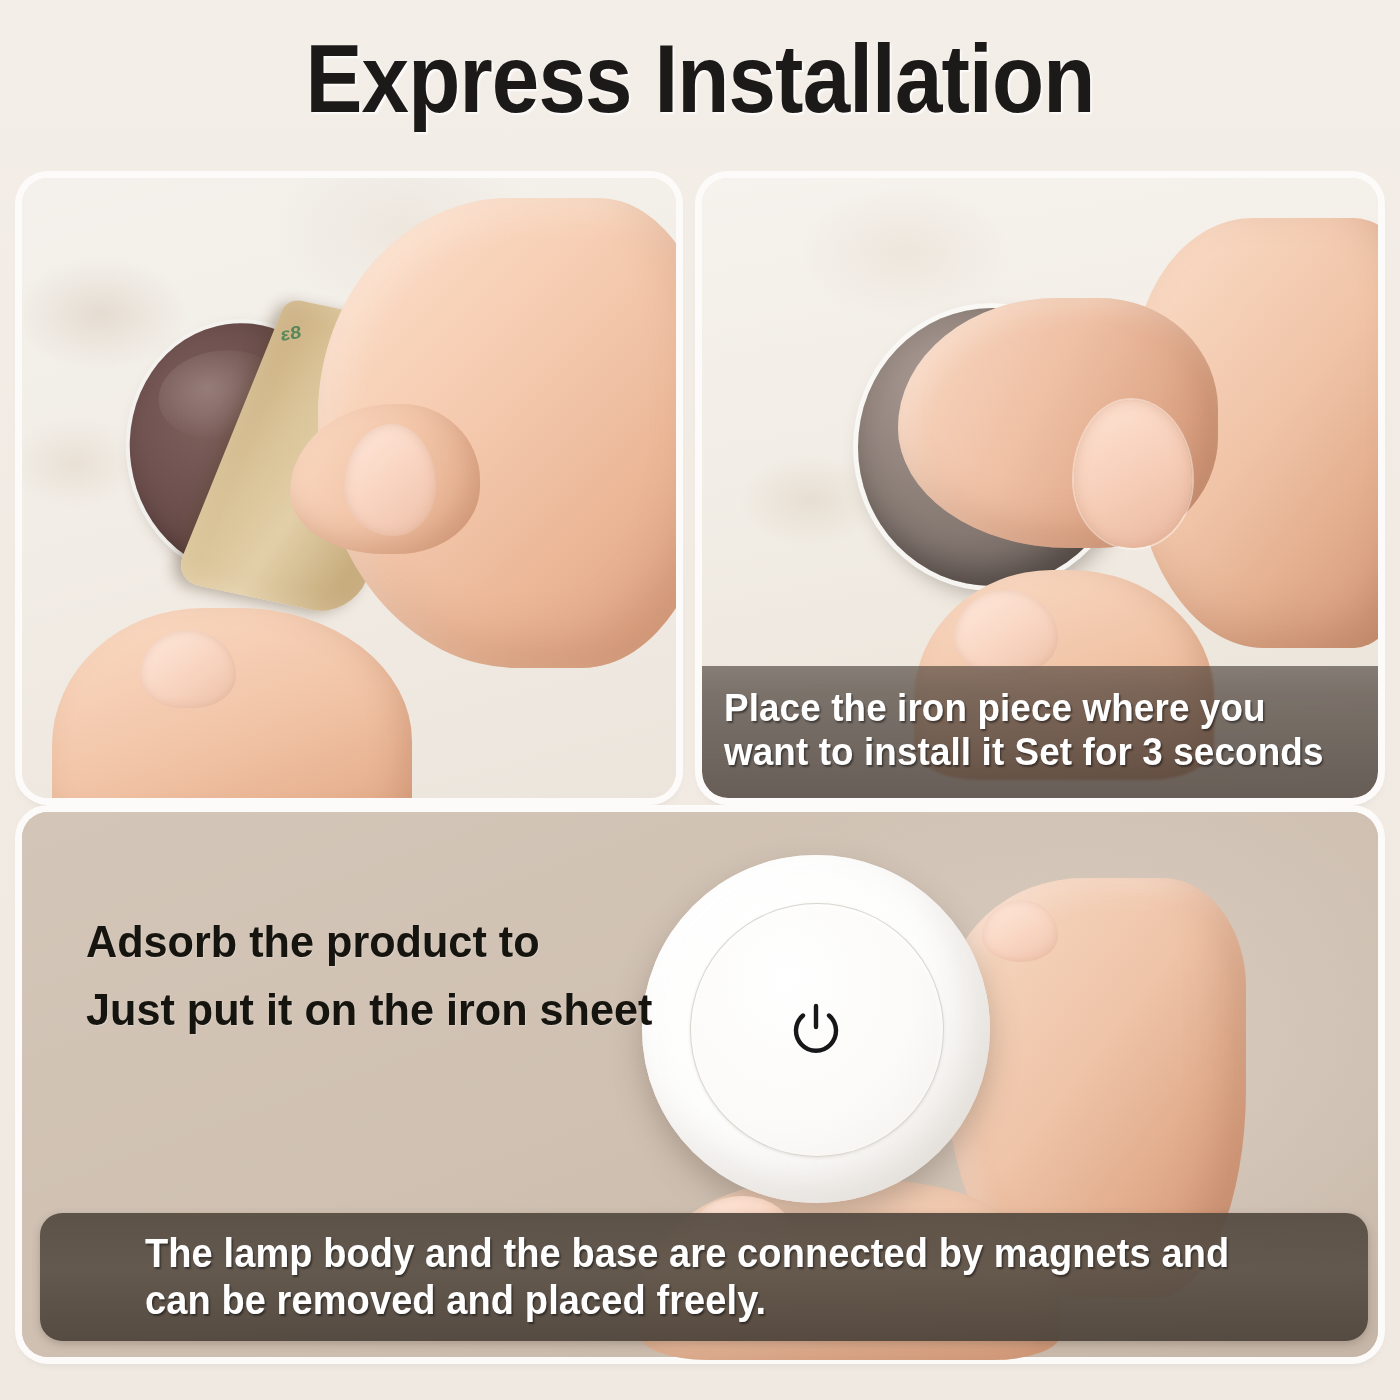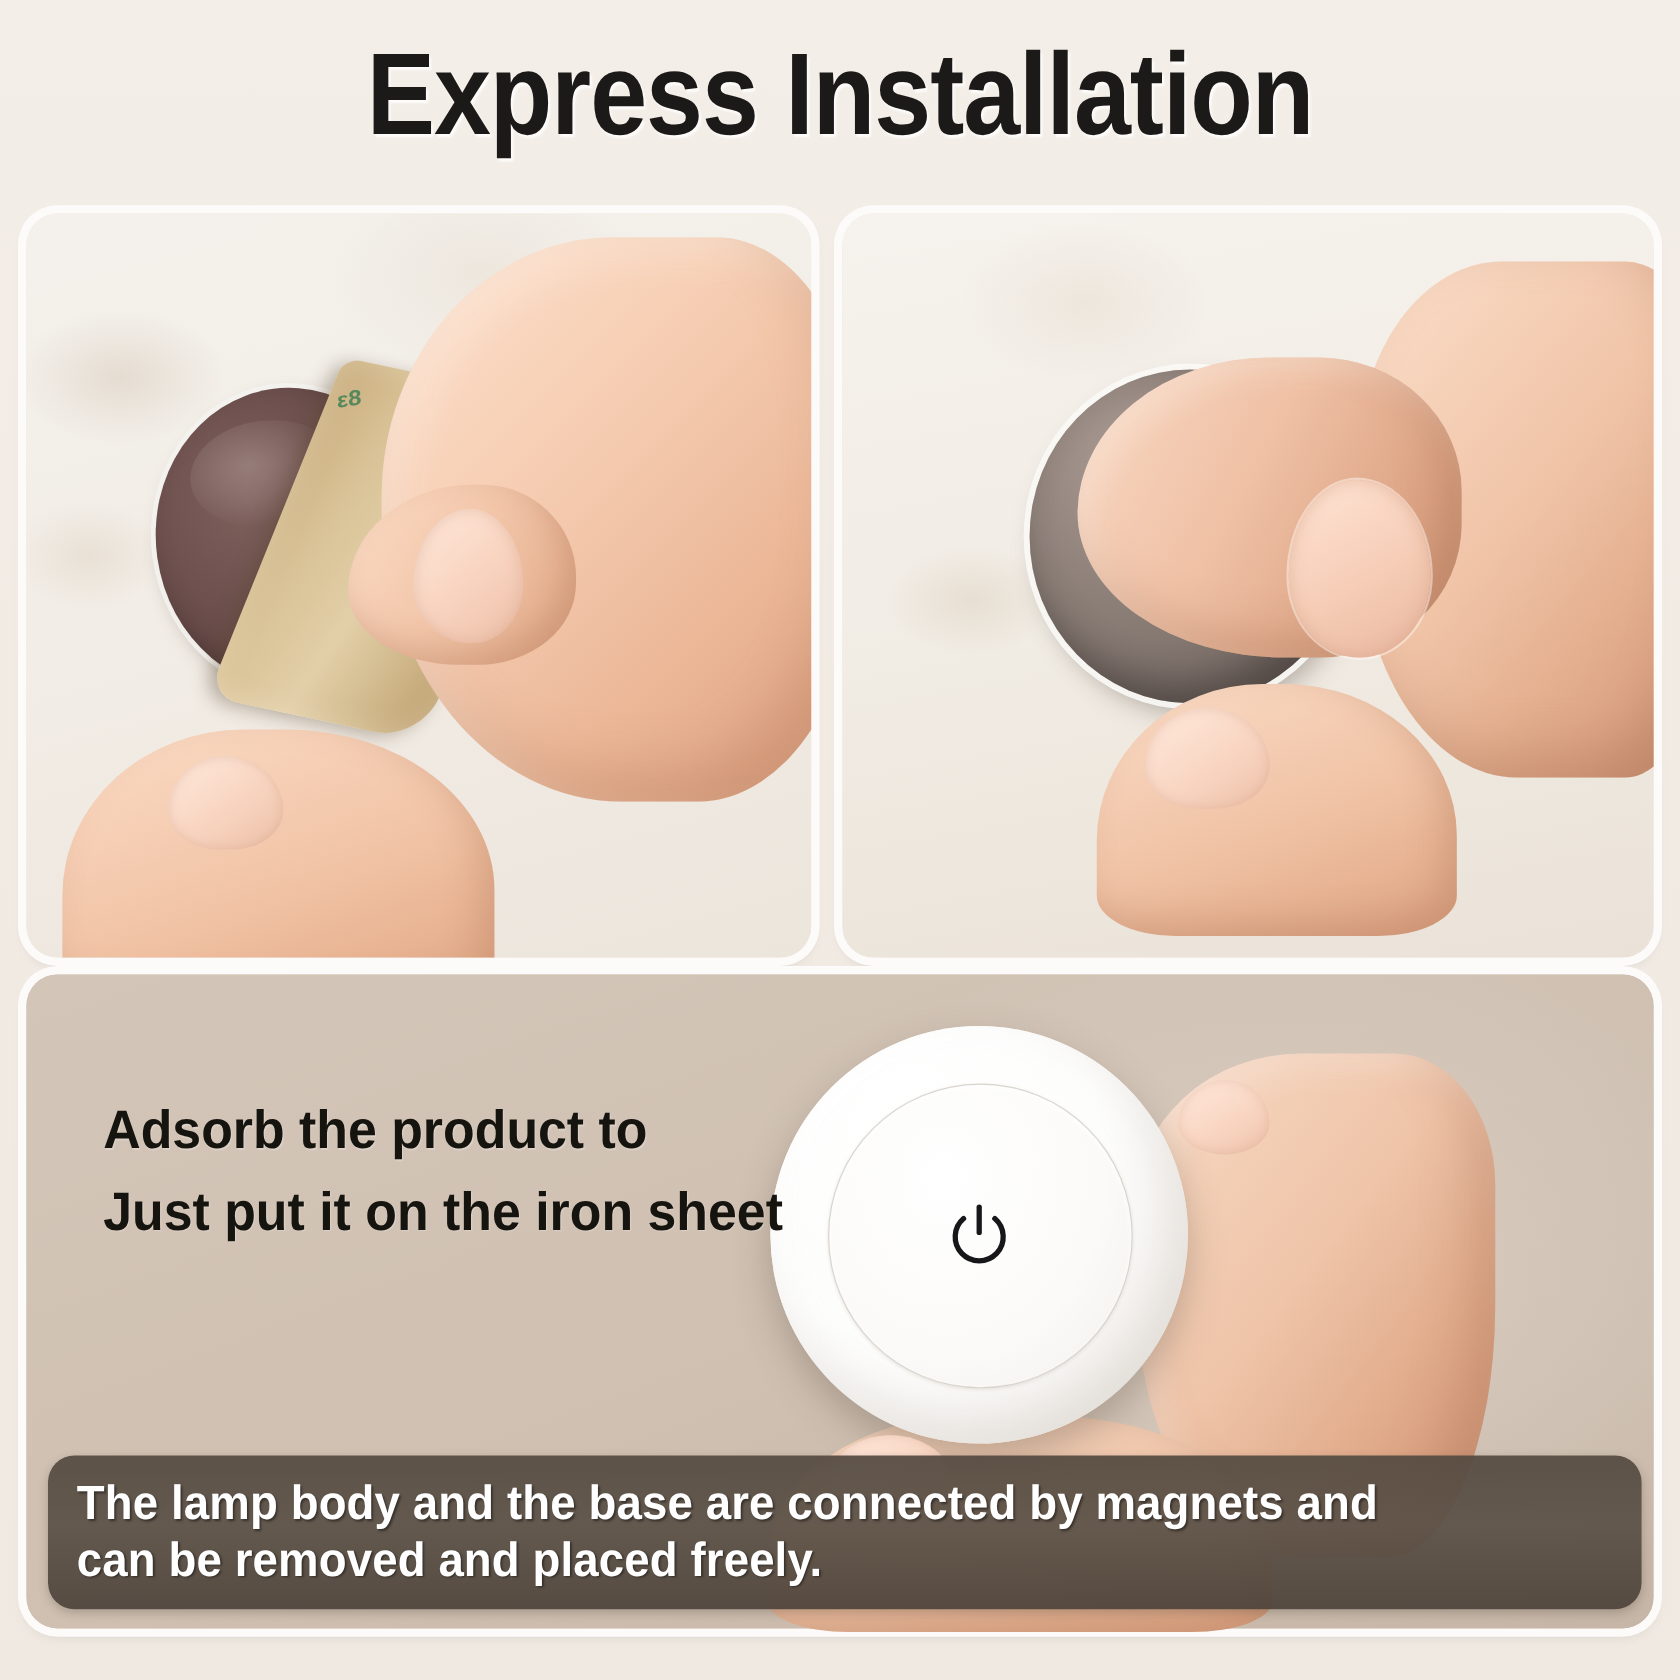--- a/index.html
+++ b/index.html
@@ -348,20 +348,21 @@
     right: 10px;
     bottom: 16px;
     height: 128px;
     border-radius: 22px;
     background: linear-gradient(180deg, rgba(84,74,64,0.93) 0%, rgba(90,80,70,0.92) 45%, rgba(78,68,59,0.94) 100%);
     display: flex;
     align-items: center;
     padding-left: 24px;
     box-shadow: 0 3px 8px rgba(90,75,62,0.3);
     z-index: 6;
+    justify-content: center;
   }
   .bottom-caption .caption-text {
     font-size: 40px;
     line-height: 1.18;
     transform: scaleX(0.95);
   }
 </style>
 </head>
 <body>
 
@@ -395,20 +396,24 @@
       <div class="wall-tr"></div>
 
       <div class="iron-disc"></div>
 
       <div class="tr-hand"></div>
       <div class="tr-thumb finger"></div>
       <div class="tr-thumbnail nail"></div>
       <div class="tr-index finger"></div>
       <div class="tr-indexnail nail"></div>
 
+      <div class="caption-band tr">
+        <div class="caption-text">Place the iron piece where you
+want to install it Set for 3 seconds</div>
+      </div>
     </div>
   </div>
 
   <div class="panel panel-bottom">
     <div class="bottom-inner">
       <div class="bottom-bg"></div>
 
       <div class="bottom-caption">
         <div class="caption-text">The lamp body and the base are connected by magnets and
 can be removed and placed freely.</div>

